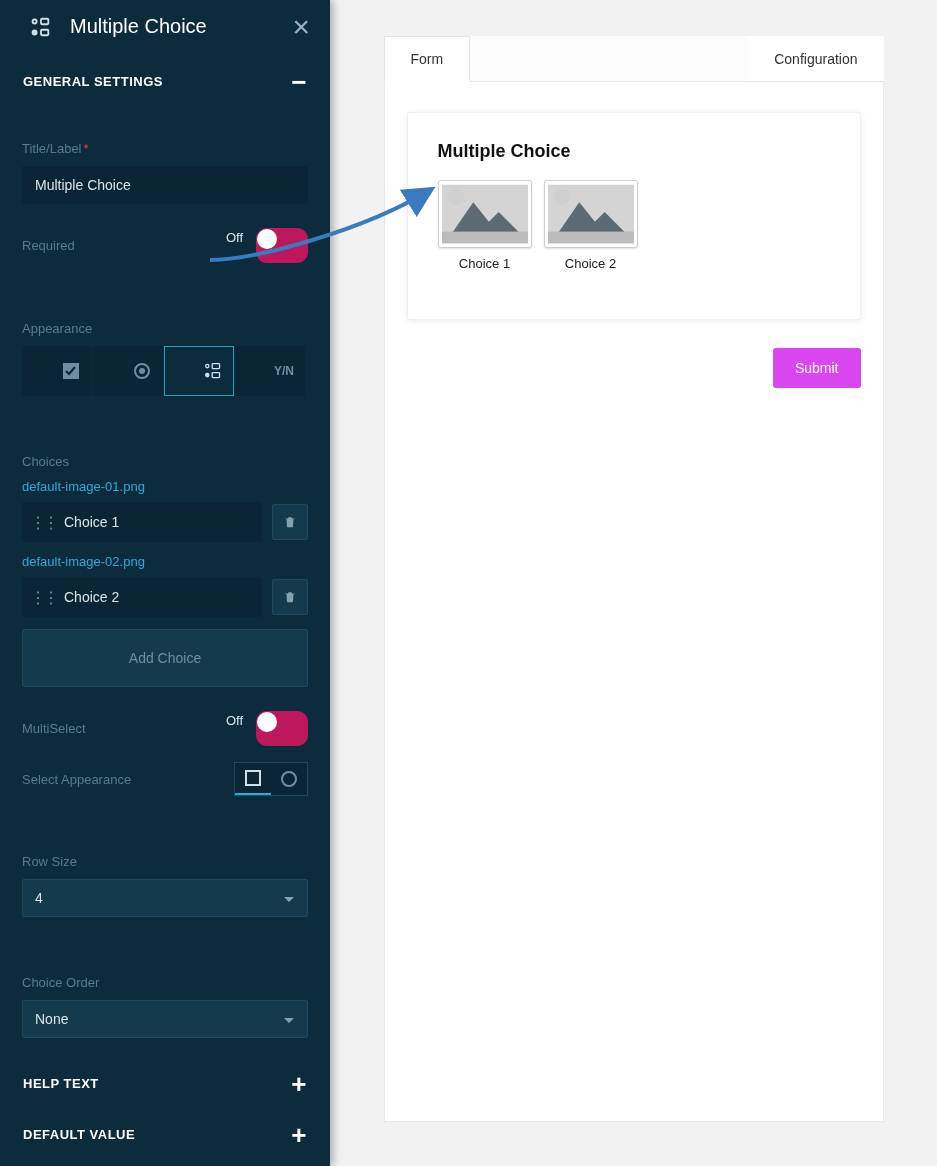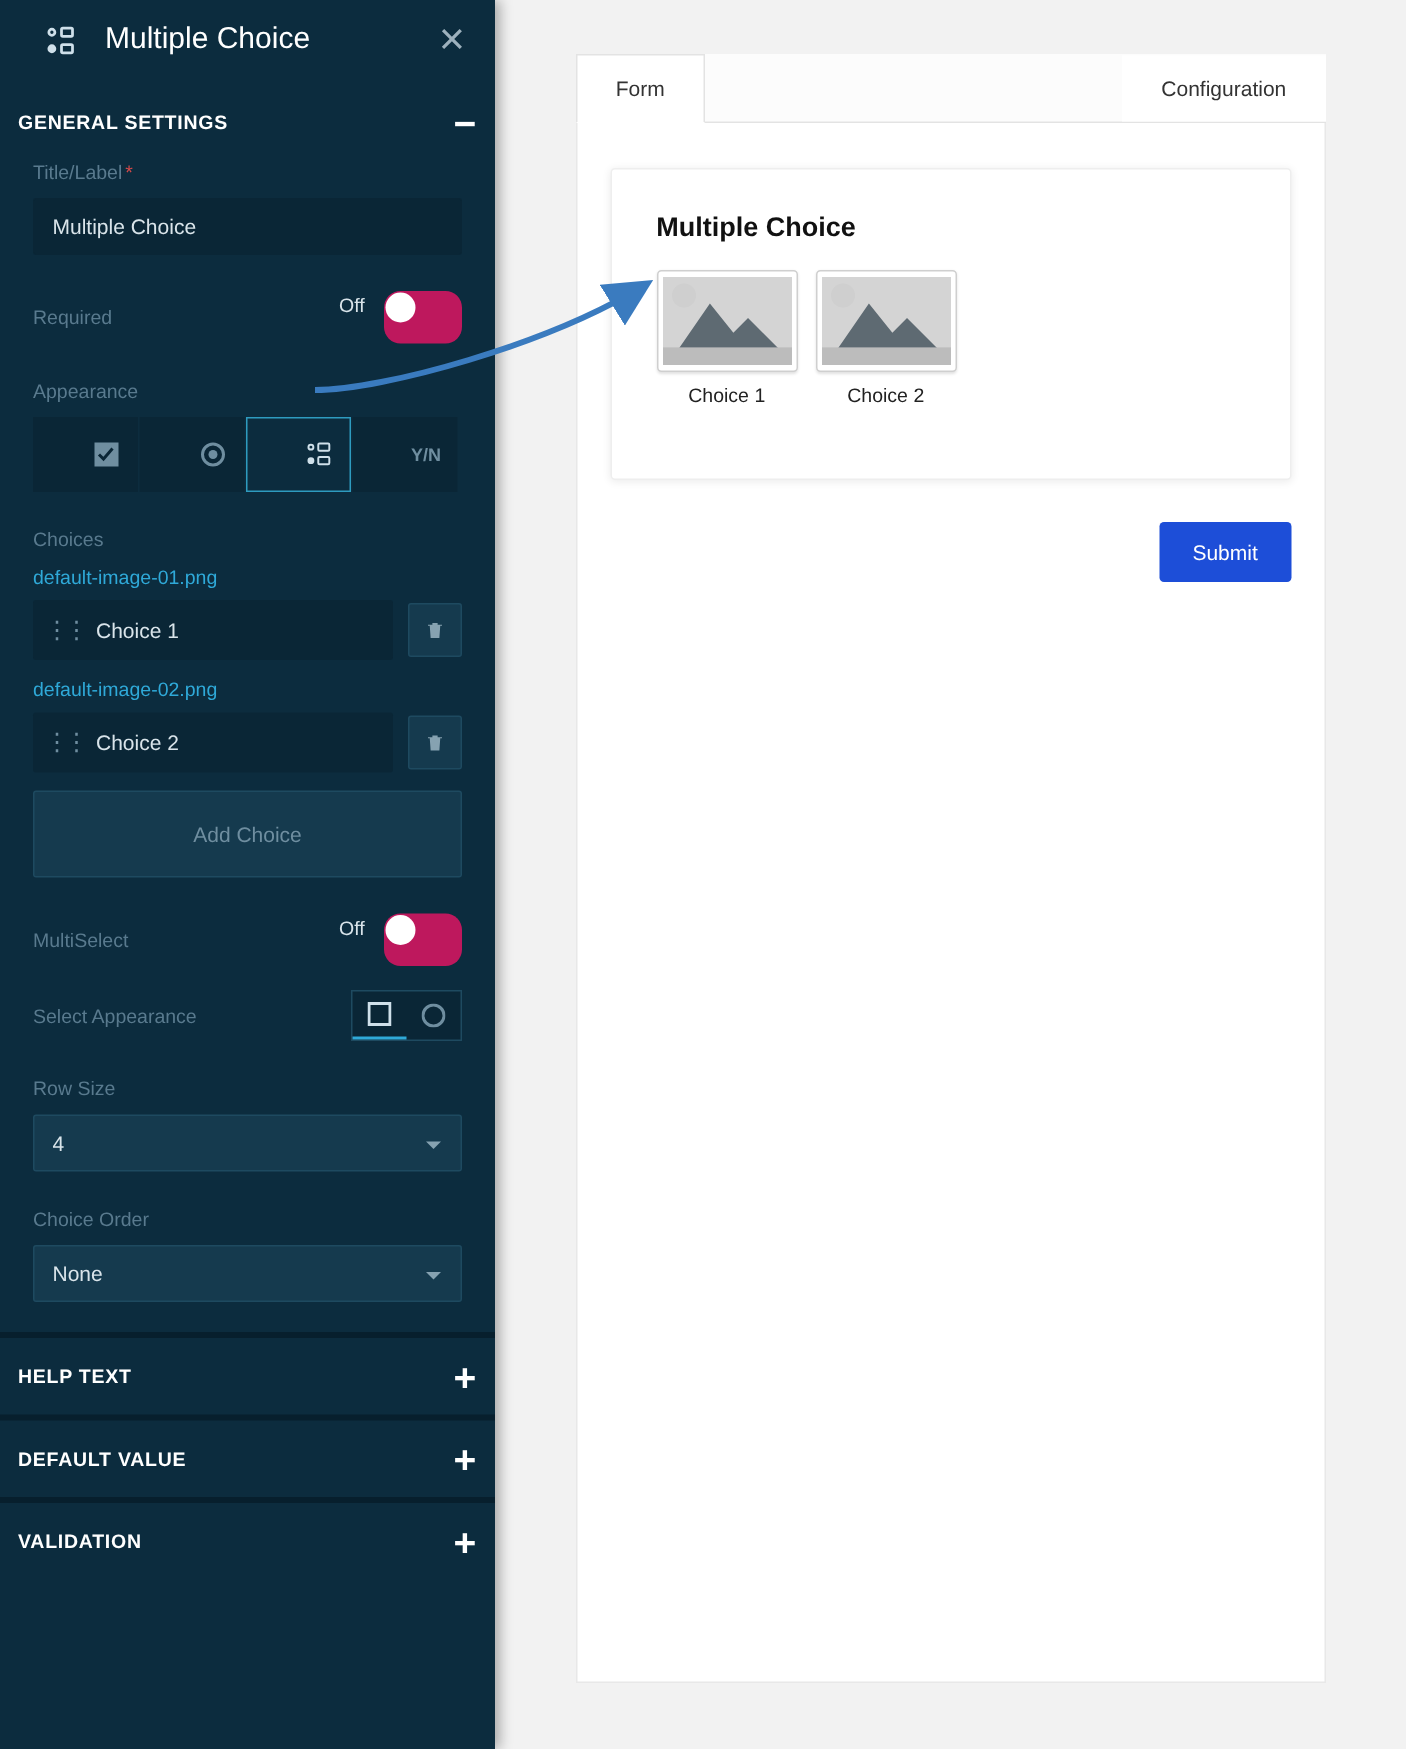--- a/index.html
+++ b/index.html
@@ -3,25 +3,25 @@
 <meta charset="utf-8">
 <style>
   *{box-sizing:border-box;margin:0;padding:0;font-family:-apple-system,BlinkMacSystemFont,"Segoe UI",Helvetica,Arial,sans-serif;}
   body{width:937px;height:1166px;background:#f2f2f2;display:flex;overflow:hidden;}
   
   .panel{width:330px;height:1166px;background:#0c2c3e;color:#b8c9d4;box-shadow:3px 0 8px rgba(0,0,0,.3);display:flex;flex-direction:column;}
   .panel-header{display:flex;align-items:center;padding:15px 20px 18px 30px;}
   .panel-header .icon-box{width:22px;height:22px;margin-right:18px;display:flex;align-items:center;justify-content:center;}
   .panel-header h1{color:#fff;font-size:20px;font-weight:400;flex:1;}
   .close-btn{font-size:30px;color:#9db1bd;cursor:pointer;line-height:20px;}
-  .section-head{padding:18px 12px;color:#fff;font-size:13px;font-weight:700;letter-spacing:.5px;display:flex;align-items:center;justify-content:space-between;cursor:pointer;}
+  .section-head{padding:18px 23px;color:#fff;font-size:13px;font-weight:700;letter-spacing:.5px;display:flex;align-items:center;justify-content:space-between;cursor:pointer;}
   .section-head .exp{font-size:26px;color:#fff;line-height:14px;}
   .section-body{padding:0 22px 20px 22px;}
   .section-divider{height:4px;background:#071f2d;}
-  .field-label{color:#597a8e;font-size:13px;margin-bottom:10px;display:block;}
+  .field-label{color:#597a8e;font-size:13px;margin-bottom:10px;display:block;margin-top:34px;}
   .req-star{color:#d54a4a;margin-left:2px;}
   .text-input{width:100%;background:#0a2636;border:1px solid #0a2636;color:#d9e4ea;font-size:14px;padding:10px 12px;border-radius:2px;}
   .row-between{display:flex;align-items:center;justify-content:space-between;}
   .toggle{width:52px;height:35px;background:#be185d;border-radius:11px;position:relative;cursor:pointer;}
   .toggle .off-lbl{position:absolute;left:-30px;top:2px;font-size:13px;color:#d9e4ea;}
   .toggle .knob{width:20px;height:20px;background:#fff;border-radius:50%;position:absolute;top:1px;left:1px;}
   .btn-grid{display:flex;gap:0;}
   .btn-grid .opt{width:70px;height:50px;background:#0a2636;display:flex;align-items:center;justify-content:center;cursor:pointer;color:#6f8ea0;font-size:12px;font-weight:600;padding-left:28px;}
   .btn-grid .opt+.opt{margin-left:1px;}
   .btn-grid .opt.active{background:transparent;border:1px solid #2e9bbf;}
@@ -51,21 +51,21 @@
   .tab.config{margin-left:auto;}
   .tab.active{border:1px solid #e3e3e3;border-bottom:1px solid #fff;margin-bottom:-1px;}
   .tab-content{background:#fff;border:1px solid #e8e8e8;border-top:0;min-height:1040px;padding:30px 22px;position:relative;}
   .form-card{background:#fff;border:1px solid #eee;border-radius:3px;box-shadow:0 1px 6px rgba(0,0,0,.08);padding:28px 30px 48px 30px;}
   .form-card h2{font-size:18px;font-weight:600;color:#111;margin-bottom:18px;}
   .img-choices{display:flex;gap:12px;}
   .img-choice{width:94px;text-align:center;font-size:13px;color:#222;}
   .img-box{width:94px;height:68px;border:1px solid #cfcfcf;border-radius:3px;box-shadow:0 1px 2px rgba(0,0,0,.12);padding:3px;margin-bottom:8px;background:#fff;position:relative;}
   .img-box svg{width:100%;height:100%;display:block;}
   .img-box .sel-dot{position:absolute;top:8px;left:9px;width:16px;height:16px;border-radius:50%;background:#cfcfcf;}
-  .submit{margin-top:28px;align-self:flex-end;background:#1d4ed8;color:#fff;border:0;padding:12px 22px;font-size:14px;border-radius:3px;cursor:pointer;}
+  .submit{margin-top:28px;align-self:flex-end;background:#d946ef;color:#fff;border:0;padding:12px 22px;font-size:14px;border-radius:3px;cursor:pointer;}
   .submit-wrap{display:flex;justify-content:flex-end;max-width:500px;width:100%;}
 
   
   .arrow-svg{position:absolute;top:160px;left:195px;width:280px;height:110px;pointer-events:none;z-index:50;}
 </style>
 </head>
 <body>
 
 <div class="panel">
 

